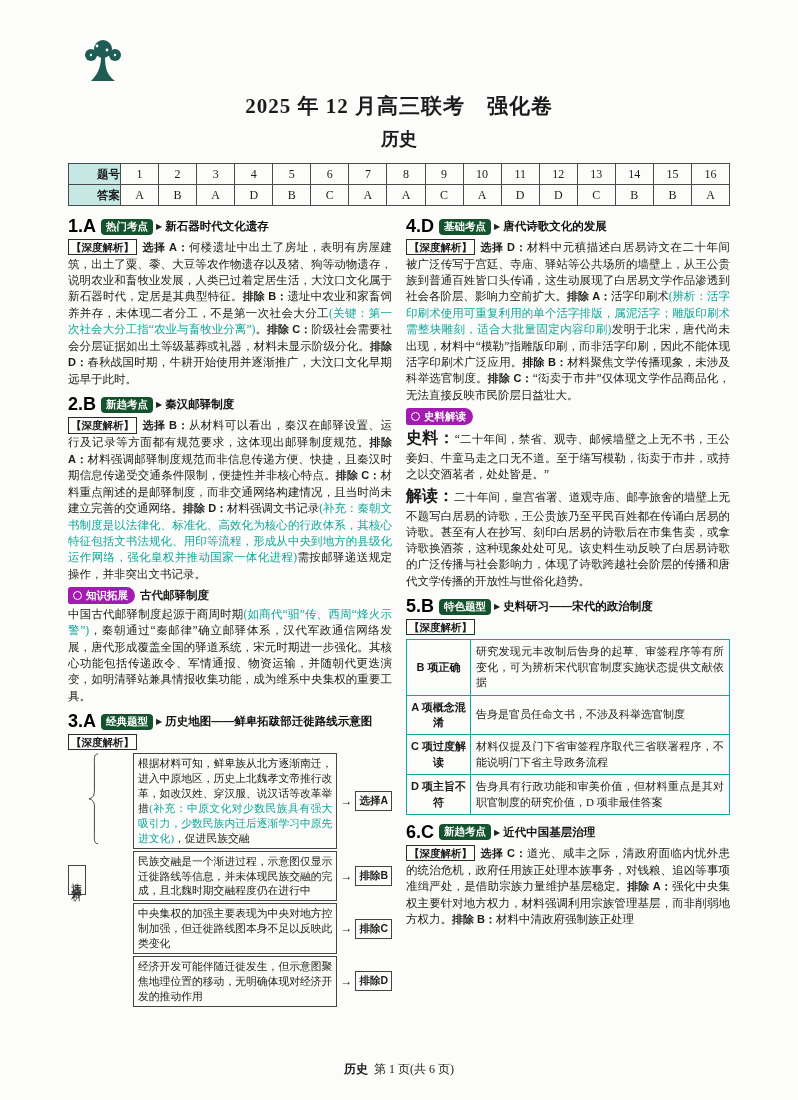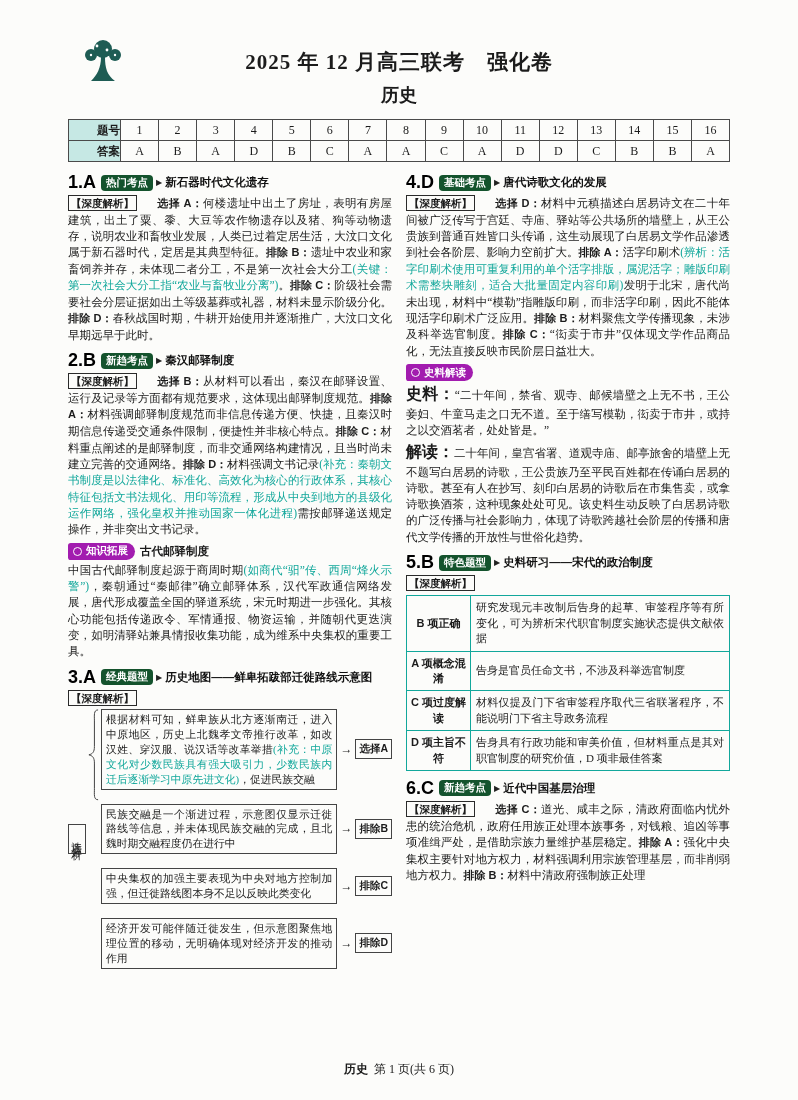--- a/index.html
+++ b/index.html
@@ -1,58 +1,58 @@
 <!DOCTYPE html>
 <html><head>
 <meta charset="utf-8">
 <style>
   *{box-sizing:border-box;margin:0;padding:0;}
   html,body{width:798px;height:1100px;}
   body{background:#dcdcdc;}
   .page{position:relative;width:798px;height:1100px;background:#fcfcfa;overflow:hidden;
         font-family:"Liberation Serif","DejaVu Serif",serif;color:#1b1b1b;}
   .logo{position:absolute;left:80px;top:36px;width:46px;height:50px;}
-  .exam-title{padding-top:48px;text-align:center;font-size:21px;font-weight:bold;letter-spacing:1px;
+  .exam-title{padding-top:92px;text-align:center;font-size:21px;font-weight:bold;letter-spacing:1px;
         font-family:"Liberation Serif","DejaVu Serif",serif;}
   .subject-title{text-align:center;font-size:18px;font-weight:bold;margin-top:7px;}
   table.answer-table{width:662px;margin:12px auto 0;border-collapse:collapse;table-layout:fixed;
         text-align:center;font-size:12px;}
   table.answer-table td{border:1px solid #4a4a4a;height:21px;padding:0;}
   table.answer-table td.lbl{background:#c6e8e4;font-weight:bold;width:52px;
         font-family:"Liberation Sans","DejaVu Sans",sans-serif;font-size:11.5px;text-align:right;}
   .content{display:flex;gap:14px;width:662px;margin:10px auto 0;}
   .col{width:324px;}
   .question{margin-bottom:7px;}
   .q-head{display:flex;align-items:center;gap:3px;margin-bottom:2px;
         font-family:"Liberation Sans","DejaVu Sans",sans-serif;}
   .q-num{color:#000000;font-weight:bold;font-size:18px;margin-right:2px;}
   .q-tag{background:#14532d;color:#fff;font-weight:bold;font-size:10.5px;padding:1px 5px;
         border-radius:4px;white-space:nowrap;}
   .q-arrowhead{font-size:8px;color:#222;}
   .q-topic{font-weight:bold;font-size:11.5px;color:#111;}
   .q-body{font-size:11.5px;line-height:1.42;text-align:justify;margin-bottom:2px;}
   .analysis-label{display:inline-block;border:1.2px solid #2a2a2a;font-weight:bold;font-size:10.5px;
-        padding:0 2px;margin-right:20px;line-height:1.35;
+        padding:0 2px;margin-right:5px;line-height:1.35;
         font-family:"Liberation Sans","DejaVu Sans",sans-serif;}
   .seg-b{font-weight:bold;font-family:"Liberation Sans","DejaVu Sans",sans-serif;font-size:11px;}
   .seg-t{color:#12a79b;}
   .kx-head{display:flex;align-items:center;gap:5px;margin:5px 0 2px;}
   .kx-pill{background:#a21caf;color:#fff;font-weight:bold;font-size:10.5px;padding:1.5px 7px 1.5px 5px;
         border-radius:3px 9px 9px 3px;display:inline-flex;align-items:center;white-space:nowrap;
         font-family:"Liberation Sans","DejaVu Sans",sans-serif;}
   .pill-icon{display:inline-block;width:9px;height:9px;border:1.5px solid #fff;border-radius:50%;
         margin-right:4px;}
   .kx-title{font-weight:bold;font-size:11.5px;font-family:"Liberation Sans","DejaVu Sans",sans-serif;}
   .sl-head{font-weight:bold;font-family:Liberation Serif, serif;font-size:16px;}
   .flow{display:flex;align-items:stretch;gap:2px;margin-top:3px;}
   .flow-label{writing-mode:vertical-rl;text-orientation:upright;align-self:center;border:1px solid #444;
         padding:8px 1px;font-size:10.5px;letter-spacing:3px;
         font-family:"Liberation Sans","DejaVu Sans",sans-serif;}
   .flow-brace{width:11px;align-self:stretch;}
-  .flow-rows{display:flex;flex-direction:column;gap:14px;flex:1;}
+  .flow-rows{display:flex;flex-direction:column;gap:2px;flex:1;margin-left:32px;}
   .flow-row{display:flex;align-items:center;gap:3px;}
   .flow-box{border:1px solid #444;padding:2px 4px;font-size:10.8px;line-height:1.38;flex:1;
         text-align:justify;}
   .flow-arrow{font-size:12px;color:#222;}
   .flow-result{border:1px solid #444;padding:2px 3px;font-size:10.5px;font-weight:bold;white-space:nowrap;
         font-family:"Liberation Sans","DejaVu Sans",sans-serif;}
   table.study-table{border-collapse:collapse;width:100%;margin-top:4px;}
   table.study-table td{border:1px solid #12a79b;font-size:11px;line-height:1.4;padding:4px 5px;
         vertical-align:middle;text-align:justify;}
   table.study-table td.rl{width:64px;font-weight:bold;text-align:center;

